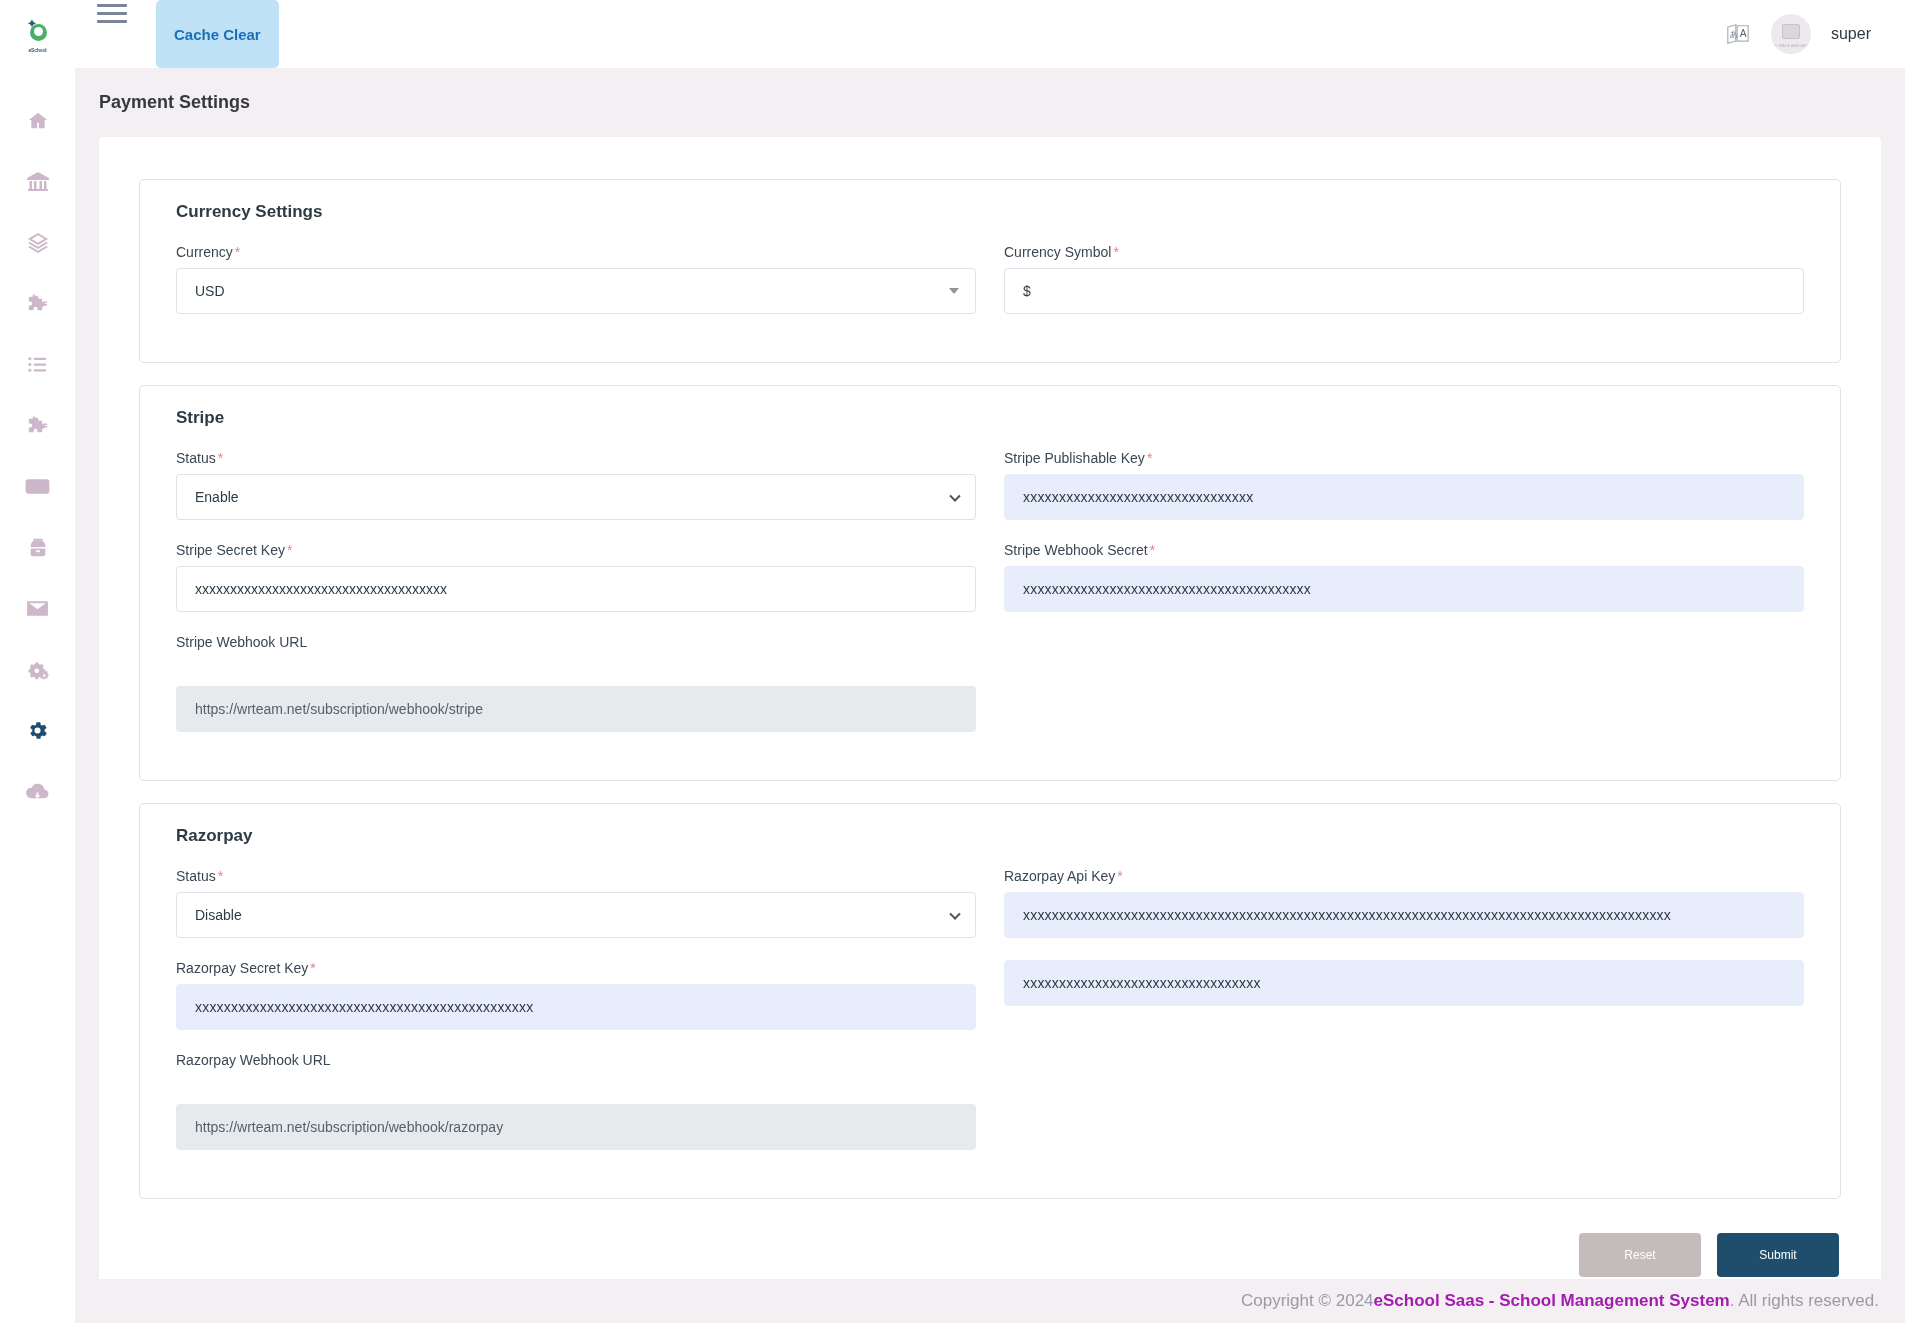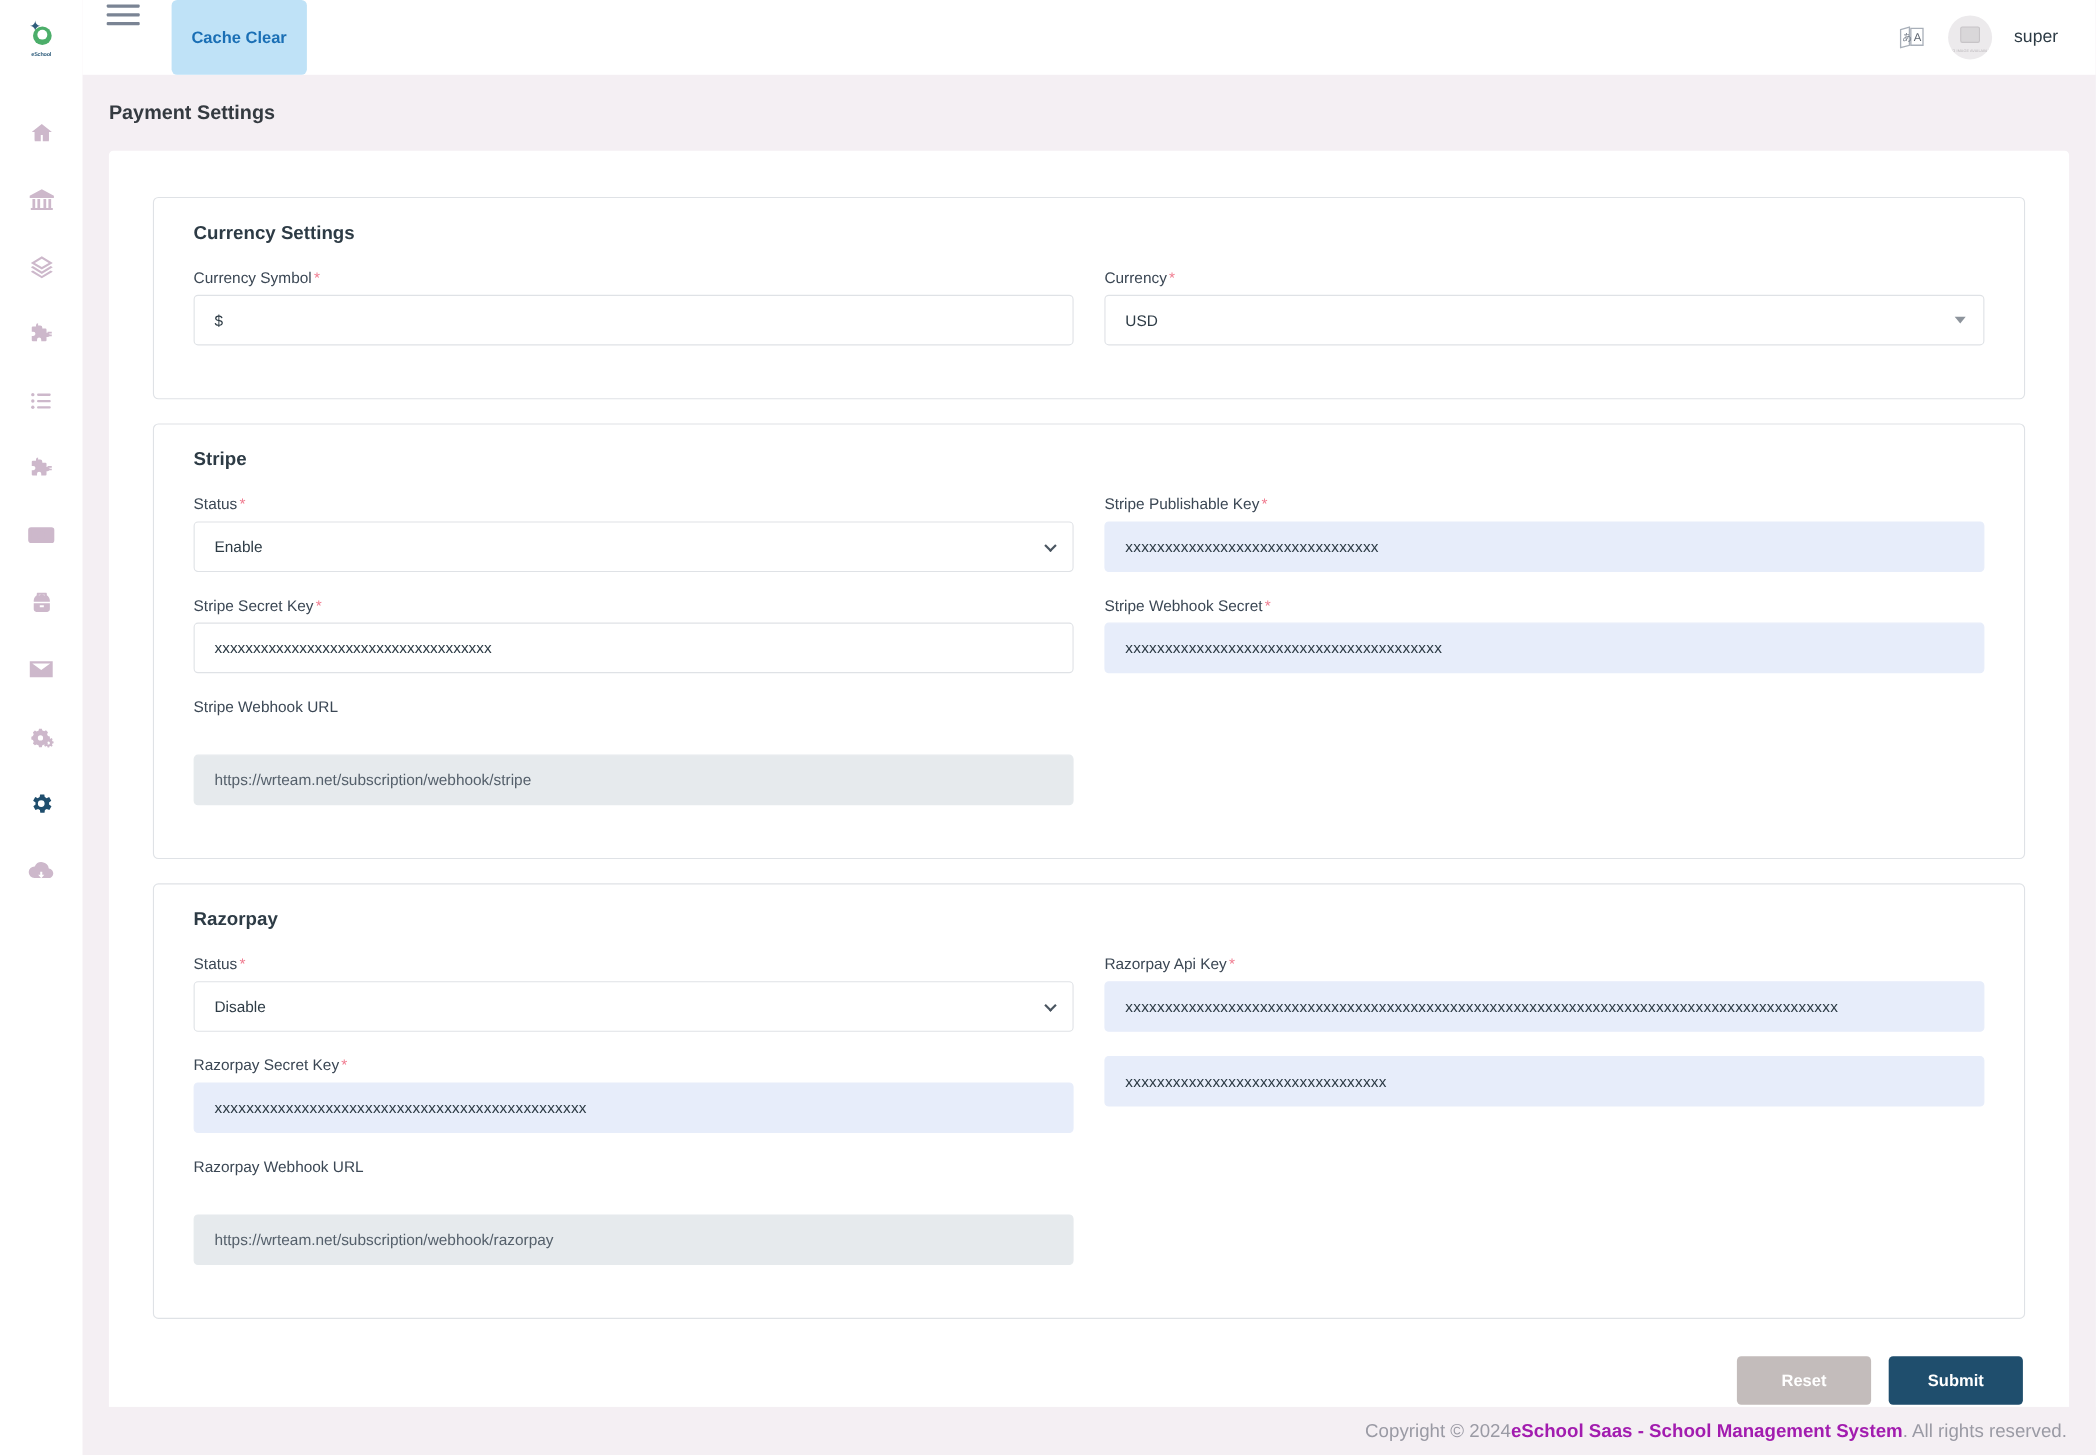--- a/index.html
+++ b/index.html
@@ -174,21 +174,21 @@
     border-bottom: 2px solid #4a5560;
   }
 
   
   .actions {
     display: flex; justify-content: flex-end; gap: 16px;
     margin-top: 34px; padding-right: 2px;
   }
   .btn {
     border: none; border-radius: 4px;
-    font-size: 15px; font-weight: bold;
+    font-size: 12px; font-weight: normal;
     color: #ffffff; cursor: pointer;
     padding: 0 34px; height: 44px;
     font-family: "Liberation Sans", sans-serif;
   }
   .btn-reset { background: #c3bcbb; min-width: 122px; }
   .btn-submit { background: #1f4e6d; min-width: 122px; }
 
   
   .footer {
     position: absolute; left: 75px; bottom: 0;
@@ -353,30 +353,30 @@
 
 <div class="page">
   <div class="page-title">Payment Settings</div>
 
   <div class="card">
     <div id="sections-host">
         <div class="fs">
           <div class="fs-title">Currency Settings</div>
           <div class="row">
             <div class="col-half">
-              <label class="fld-label"><span>Currency Symbol</span><span class="req">*</span></label>
-              <div class="inp">
-                <span>$</span>
-              </div>
-            </div>
-            <div class="col-half">
               <label class="fld-label"><span>Currency</span><span class="req">*</span></label>
               <div class="inp sel">
                 <span>USD</span>
                 <span class="caret-sm"></span>
+              </div>
+            </div>
+            <div class="col-half">
+              <label class="fld-label"><span>Currency Symbol</span><span class="req">*</span></label>
+              <div class="inp">
+                <span>$</span>
               </div>
             </div>
           </div>
         </div>
         <div class="fs">
           <div class="fs-title">Stripe</div>
           <div class="row">
             <div class="col-half">
               <label class="fld-label"><span>Status</span><span class="req">*</span></label>
               <div class="inp sel">

